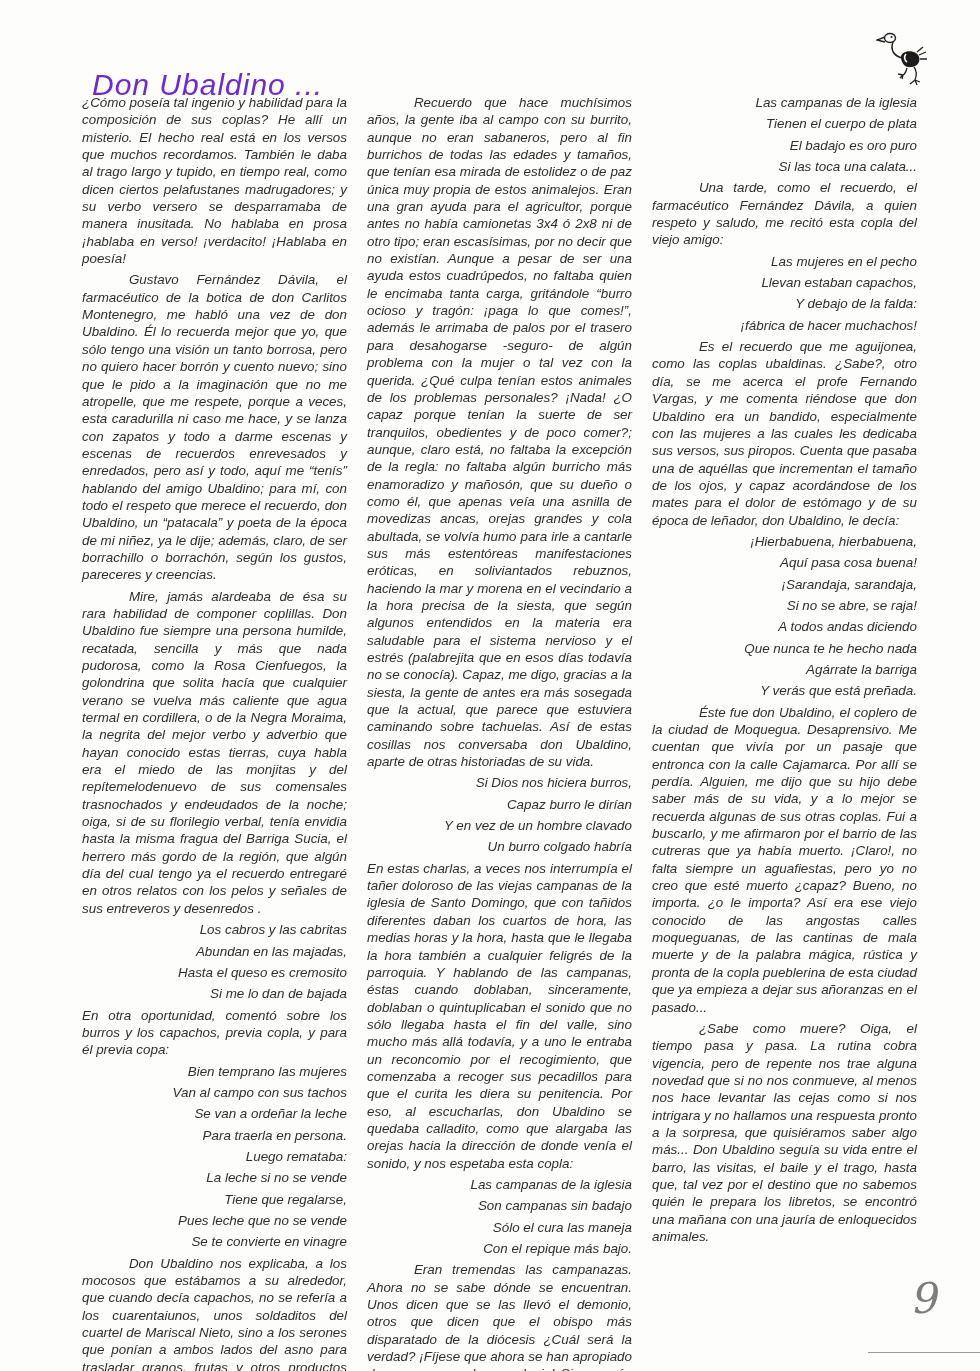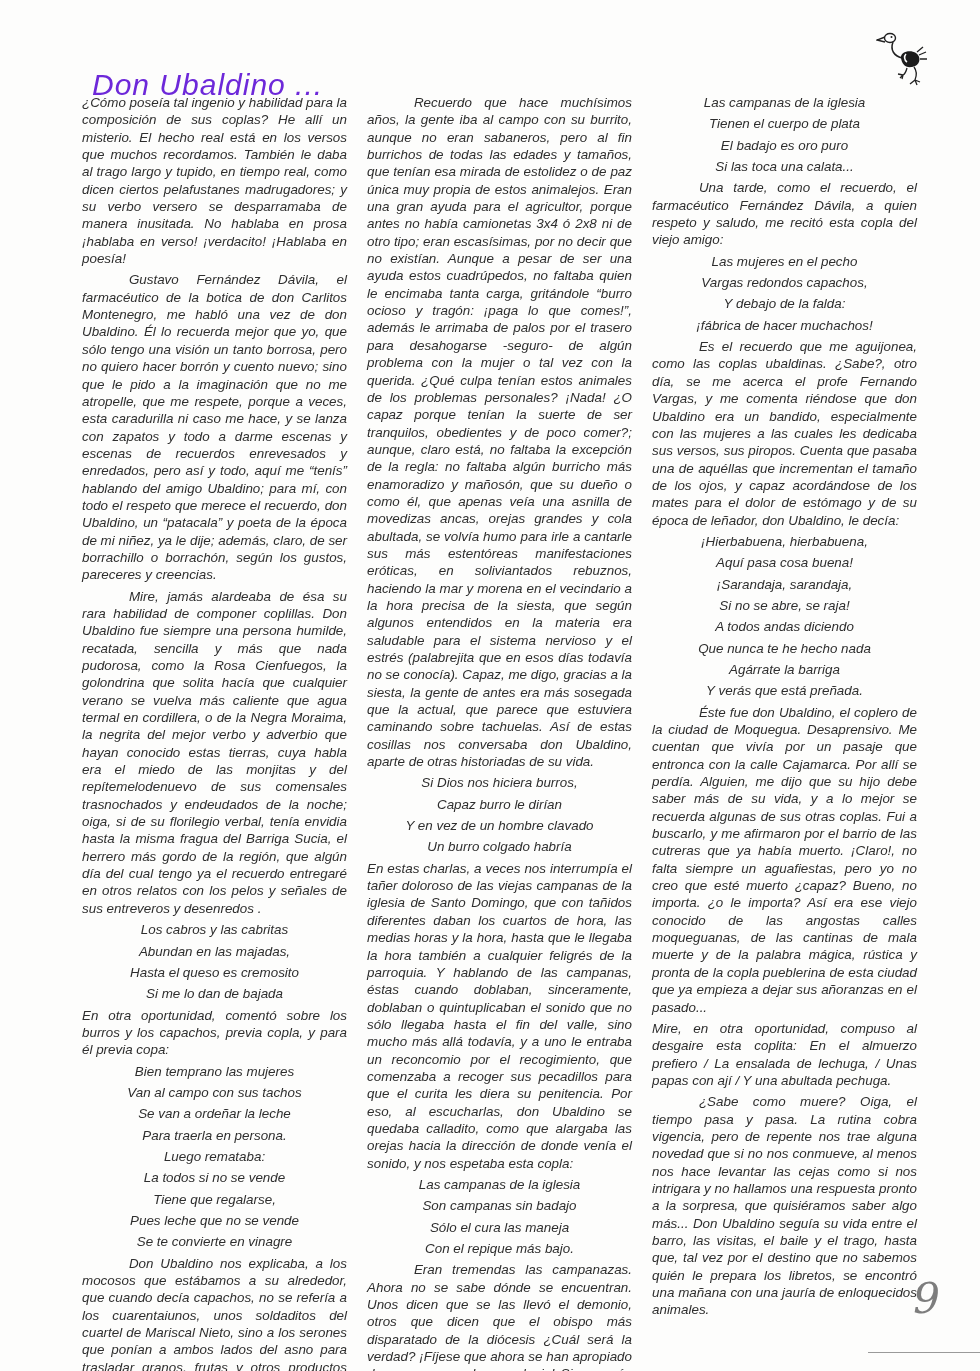--- a/index.html
+++ b/index.html
@@ -18,21 +18,21 @@
     letter-spacing:1px;
   }
   .columns{
     position:absolute;left:78px;top:90px;width:843px;
     display:flex;gap:12px;
   }
   .col{flex:1;min-width:0;}
   .col p,.col div{margin:4px;}
   .p{text-align:justify;font-size:13.4px;line-height:17.35px;hyphens:auto;}
   .p-indent{text-align:justify;text-indent:3.5em;font-size:13.4px;line-height:17.35px;hyphens:auto;}
-  .line{text-align:center;font-size:13.4px;line-height:17.35px;}
+  .line{text-align:right;font-size:13.4px;line-height:17.35px;}
   .pageno{
     position:absolute;right:40px;bottom:48px;
     font-family:"DejaVu Serif","Liberation Serif",serif;
     font-style:italic;font-size:42px;color:#7d7d7d;
   }
   .bottom-rule{
     position:absolute;right:0;bottom:18px;width:112px;height:1px;
     background:#9a9a9a;
   }
   .bird{position:absolute;right:42px;top:16px;width:62px;height:72px;}
@@ -71,21 +71,21 @@
         <div class="line">Los cabros y las cabritas</div>
         <div class="line">Abundan en las majadas,</div>
         <div class="line">Hasta el queso es cremosito</div>
         <div class="line">Si me lo dan de bajada</div>
         <p class="p">En otra oportunidad, comentó sobre los burros y los capachos, previa copla, y para él previa copa:</p>
         <div class="line">Bien temprano las mujeres</div>
         <div class="line">Van al campo con sus tachos</div>
         <div class="line">Se van a ordeñar la leche</div>
         <div class="line">Para traerla en persona.</div>
         <div class="line">Luego remataba:</div>
-        <div class="line">La todos si no se vende</div>
+        <div class="line">La leche si no se vende</div>
         <div class="line">Tiene que regalarse,</div>
         <div class="line">Pues leche que no se vende</div>
         <div class="line">Se te convierte en vinagre</div>
         <p class="p-indent">Don Ubaldino nos explicaba, a los mocosos que estábamos a su alrededor, que cuando decía capachos, no se refería a los cuarentaiunos, unos soldaditos del cuartel de Mariscal Nieto, sino a los serones que ponían a ambos lados del asno para trasladar granos, frutas y otros productos pequeños. Los serones eran canastones que se confeccionaban de tallos de mimbre o de otro arbusto capaz de doblarse sin que se quiebren; estaban forrados de cuero para evitar que se cayeran al suelo los productos. Éstos fueron los famosos “capachos”.</p>
       </div>
     <div class="col">
         <p class="p-indent">Recuerdo que hace muchísimos años, la gente iba al campo con su burrito, aunque no eran sabaneros, pero al fin burrichos de todas las edades y tamaños, que tenían esa mirada de estolidez o de paz única muy propia de estos animalejos. Eran una gran ayuda para el agricultor, porque antes no había camionetas 3x4 ó 2x8 ni de otro tipo; eran escasísimas, por no decir que no existían. Aunque a pesar de ser una ayuda estos cuadrúpedos, no faltaba quien le encimaba tanta carga, gritándole “burro ocioso y tragón: ¡paga lo que comes!”, además le arrimaba de palos por el trasero para desahogarse -seguro- de algún problema con la mujer o tal vez con la querida. ¿Qué culpa tenían estos animales de los problemas personales? ¡Nada! ¿O capaz porque tenían la suerte de ser tranquilos, obedientes y de poco comer?; aunque, claro está, no faltaba la excepción de la regla: no faltaba algún burricho más enamoradizo y mañosón, que su dueño o como él, que apenas veía una asnilla de movedizas ancas, orejas grandes y cola abultada, se volvía humo para irle a cantarle sus más estentóreas manifestaciones eróticas, en soliviantados rebuznos, haciendo la mar y morena en el vecindario a la hora precisa de la siesta, que según algunos entendidos en la materia era saludable para el sistema nervioso y el estrés (palabrejita que en esos días todavía no se conocía). Capaz, me digo, gracias a la siesta, la gente de antes era más sosegada que la actual, que parece que estuviera caminando sobre tachuelas. Así de estas cosillas nos conversaba don Ubaldino, aparte de otras historiadas de su vida.</p>
         <div class="line">Si Dios nos hiciera burros,</div>
         <div class="line">Capaz burro le dirían</div>
         <div class="line">Y en vez de un hombre clavado</div>
@@ -97,34 +97,33 @@
         <div class="line">Con el repique más bajo.</div>
         <p class="p-indent">Eran tremendas las campanazas. Ahora no se sabe dónde se encuentran. Unos dicen que se las llevó el demonio, otros que dicen que el obispo más disparatado de la diócesis ¿Cuál será la verdad? ¡Fíjese que ahora se han apropiado de un parque y de un colegio! Si no serán avivados con la vuelta y la contravuelta! Oiga, eran unas campanas formidables. Cuentan que las habían traído de Europa o de España, o algo parecido, pero eran de tierras extrañas; y cuando las tocaban, salía música de sus metales. Capaz es una exageración,  pero don Ubaldino se quedaba</p>
       </div>
     <div class="col">
         <div class="line">Las campanas de la iglesia</div>
         <div class="line">Tienen el cuerpo de plata</div>
         <div class="line">El badajo es oro puro</div>
         <div class="line">Si las toca una calata...</div>
         <p class="p-indent">Una tarde, como el recuerdo, el farmacéutico Fernández Dávila, a quien respeto y saludo, me recitó esta copla del viejo amigo:</p>
         <div class="line">Las mujeres en el pecho</div>
-        <div class="line">Vargas redondos capachos,</div>
+        <div class="line">Llevan estaban capachos,</div>
         <div class="line">Y debajo de la falda:</div>
         <div class="line">¡fábrica de hacer muchachos!</div>
         <p class="p-indent">Es el recuerdo que me aguijonea, como las coplas ubaldinas. ¿Sabe?, otro día, se me acerca el profe Fernando Vargas, y me comenta riéndose que don Ubaldino era un bandido, especialmente con las mujeres a las cuales les dedicaba sus versos, sus piropos. Cuenta que pasaba una de aquéllas que incrementan el tamaño de los ojos, y capaz acordándose de los mates para el dolor de estómago y de su época de leñador, don Ubaldino, le decía:</p>
         <div class="line">¡Hierbabuena, hierbabuena,</div>
         <div class="line">Aquí pasa cosa buena!</div>
         <div class="line">¡Sarandaja, sarandaja,</div>
         <div class="line">Si no se abre, se raja!</div>
         <div class="line">A todos andas diciendo</div>
         <div class="line">Que nunca te he hecho nada</div>
         <div class="line">Agárrate la barriga</div>
         <div class="line">Y verás que está preñada.</div>
         <p class="p-indent">Éste fue don Ubaldino, el coplero de la ciudad de Moquegua. Desaprensivo. Me cuentan que vivía por un pasaje que entronca con la calle Cajamarca. Por allí se perdía. Alguien, me dijo que su hijo debe saber más de su vida, y a lo mejor se recuerda algunas de sus otras coplas. Fui a buscarlo, y me afirmaron por el barrio de las cutreras que ya había muerto. ¡Claro!, no falta siempre un aguafiestas, pero yo no creo que esté muerto ¿capaz? Bueno, no importa. ¿o le importa? Así era ese viejo conocido de las angostas calles moqueguanas, de las cantinas de mala muerte y de la palabra mágica, rústica y pronta de la copla pueblerina de esta ciudad que ya empieza a dejar sus añoranzas en el pasado...</p>
-        <p class="p">Mire, en otra oportunidad, compuso al desgaire esta coplita: En el almuerzo prefiero / La ensalada de lechuga, / Unas papas con ají / Y una abultada pechuga.</p>
         <p class="p-indent">¿Sabe como muere? Oiga, el tiempo pasa y pasa. La rutina cobra vigencia, pero de repente nos trae alguna novedad que si no nos conmueve, al menos nos hace levantar las cejas como si nos intrigara y no hallamos una respuesta pronto a la sorpresa, que quisiéramos saber algo más... Don Ubaldino seguía su vida entre el barro, las visitas, el baile y el trago, hasta que, tal vez por el destino que no sabemos quién le prepara los libretos, se encontró una mañana con una jauría de enloquecidos animales.</p>
       </div>
   </div>
 
   <div class="pageno">9</div>
   <div class="bottom-rule"></div>
 
 </div>
 
 </body></html>

